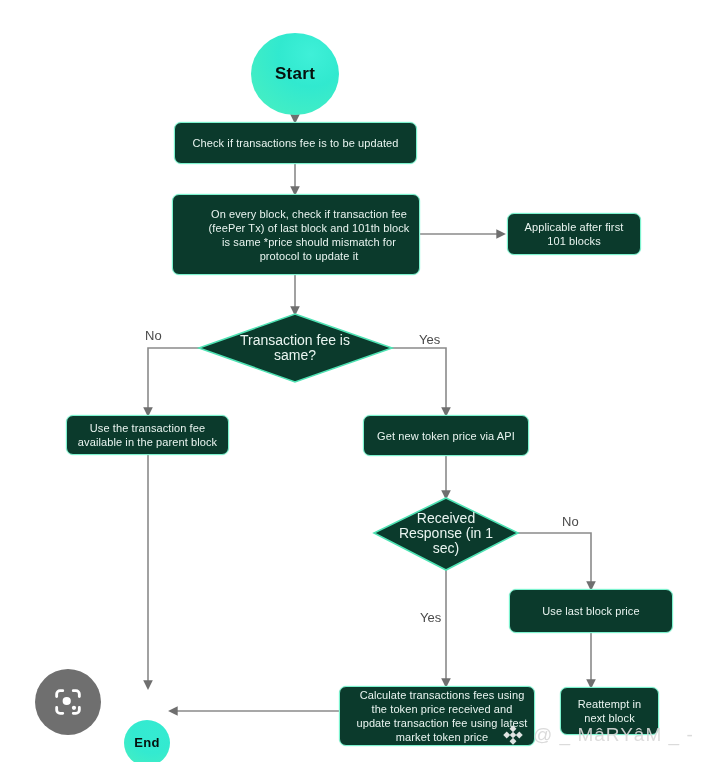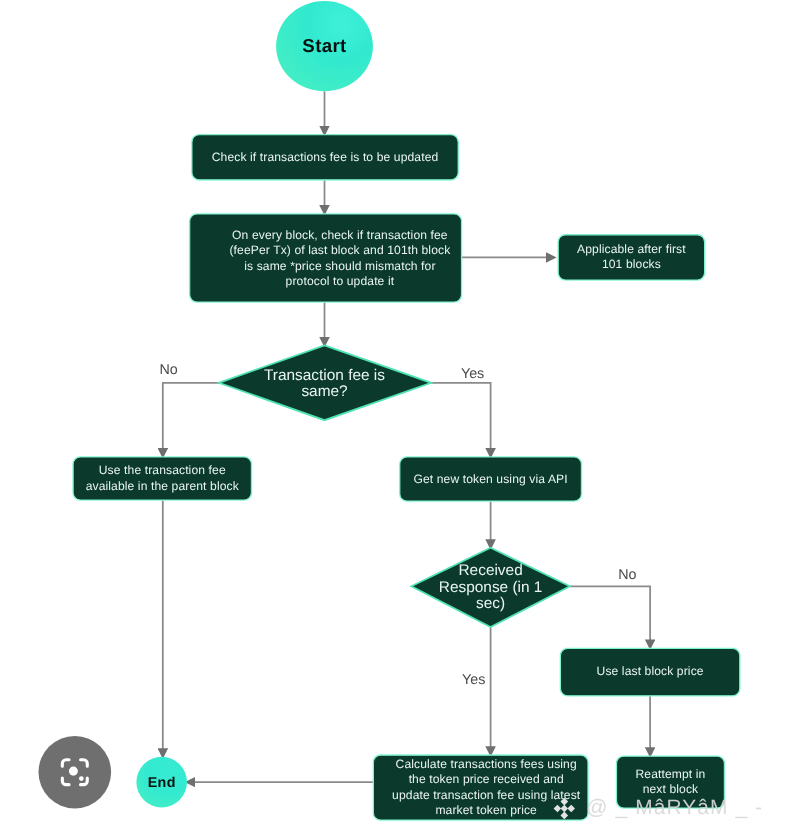--- a/index.html
+++ b/index.html
@@ -44,20 +44,21 @@
     border-radius: 7px;
     padding: 4px 6px;
     box-shadow: 0 0 0 0.5px rgba(125,243,207,.35);
   }
   .terminator {
     border-radius: 50%;
     color: #07110d;
     font-weight: bold;
     font-size: 17px;
     letter-spacing: .3px;
+    margin-top: 32px;
   }
   .terminator.start {
     background: radial-gradient(circle at 68% 26%, #3ff0d8 0%, #31e9cf 38%, #4cf0bf 100%);
   }
   .terminator.end {
     background: radial-gradient(circle at 62% 30%, #35ebd2 0%, #33ead0 45%, #49efc0 100%);
     font-size: 13px;
   }
   .decision-label {
     position: absolute;
@@ -172,21 +173,21 @@
 
   <div class="node process" style="left:507px;top:213px;width:134px;height:42px;">
     <span>Applicable after first 101 blocks</span>
   </div>
 
   <div class="node process" style="left:66px;top:415px;width:163px;height:40px;">
     <span>Use the transaction fee available in the parent block</span>
   </div>
 
   <div class="node process" style="left:363px;top:415px;width:166px;height:41px;">
-    <span>Get new token using via API</span>
+    <span>Get new token price via API</span>
   </div>
 
   <div class="node process" style="left:509px;top:589px;width:164px;height:44px;">
     <span>Use last block price</span>
   </div>
 
   <div class="node process" style="left:339px;top:686px;width:196px;height:60px;padding-left:16px;">
     <span>Calculate transactions fees using the token price received and update transaction fee using latest market token price</span>
   </div>
 

